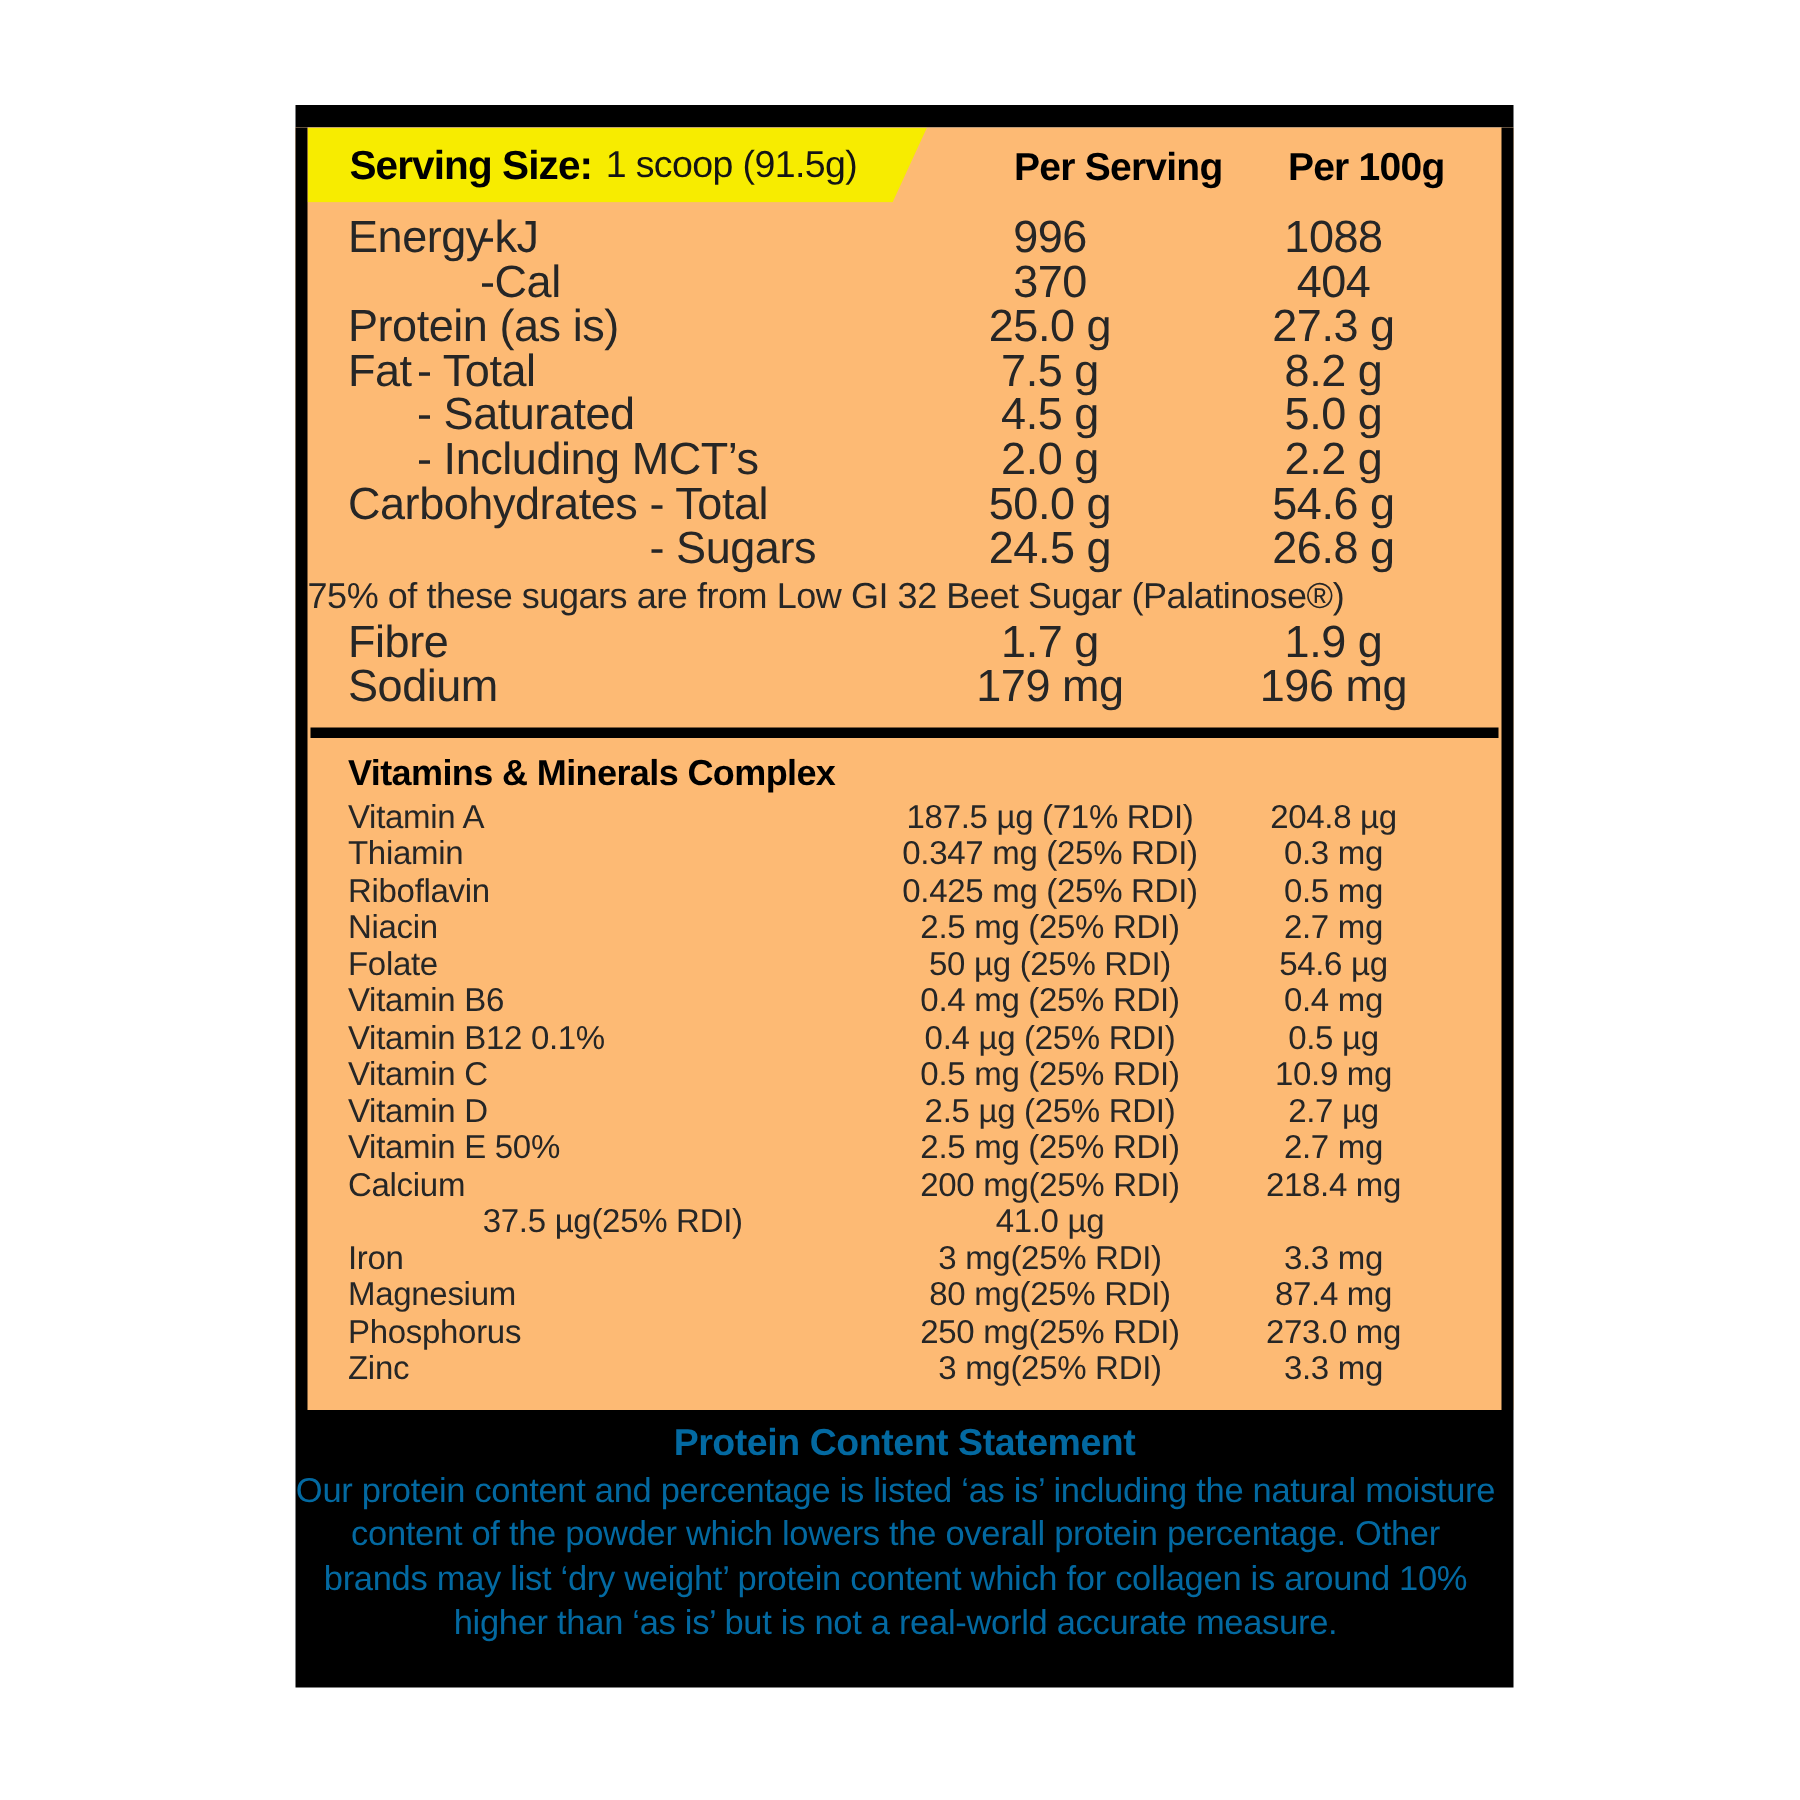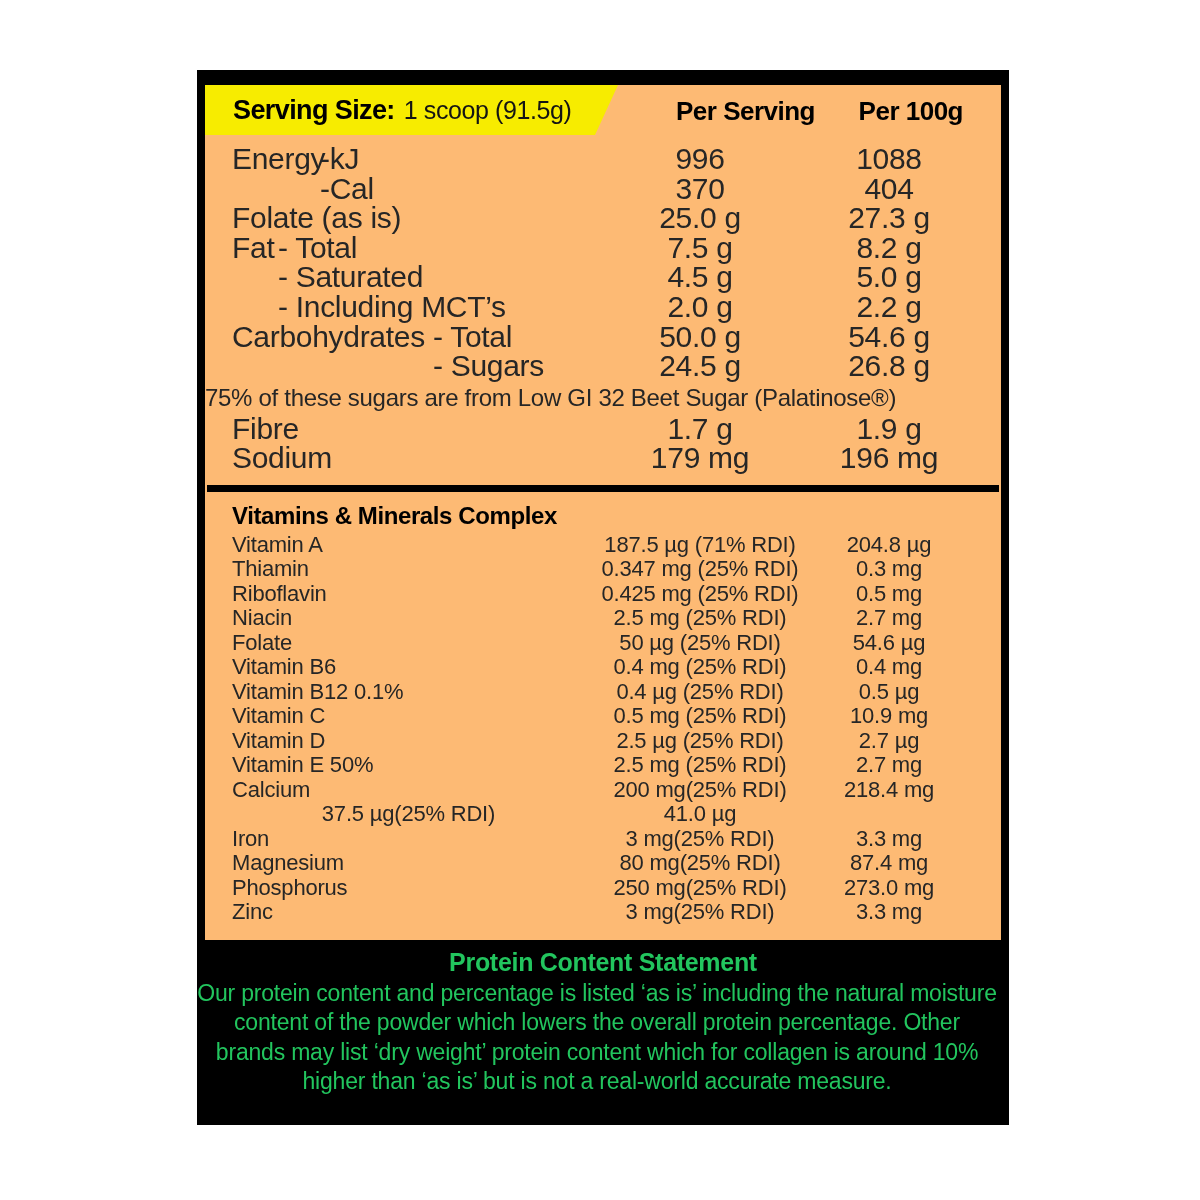--- a/index.html
+++ b/index.html
@@ -35,21 +35,21 @@
     color:#262626;letter-spacing:-0.3px;
   }
   .row .v1,.row .v2{text-align:center;white-space:nowrap;}
   .row .label{position:relative;white-space:nowrap;}
   .sub{position:absolute;top:0;white-space:nowrap;}
   .ind1{left:88px}.ind2{left:46px}.ind3{left:201px}
   .note{text-align:left;font-size:24px;line-height:33px;color:#262626;letter-spacing:-0.3px;}
   .divider{height:7px;background:#000;margin:12px 2px 0 2px;}
   .vm-title{font-weight:bold;font-size:24px;color:#000;margin:10px 0 3px 27px;letter-spacing:-0.4px;}
   .vit .row{font-size:22px;line-height:24.5px;letter-spacing:-0.2px;}
-  .statement{background:#000;color:#22c55e;height:185px;box-sizing:border-box;padding-top:7px;}
+  .statement{background:#000;color:#0369a1;height:185px;box-sizing:border-box;padding-top:7px;}
   .st-title{text-align:center;font-weight:bold;font-size:25px;line-height:30px;letter-spacing:-0.3px;}
   .st-body{text-align:center;font-size:23px;line-height:29.4px;padding:2px 12px 0 0;letter-spacing:-0.2px;}
 </style>
 </head>
 <body>
 
 <div class="panel">
   <div class="top-bar"></div>
 
   <div class="pbody">
@@ -69,21 +69,21 @@
           <div class="cell label"><span>Energy</span><span class="sub ind1">-kJ</span></div>
           <div class="v1">996</div>
           <div class="v2">1088</div>
         </div>
         <div class="row">
           <div class="cell label"><span></span><span class="sub ind1">-Cal</span></div>
           <div class="v1">370</div>
           <div class="v2">404</div>
         </div>
         <div class="row">
-          <div class="cell label"><span>Folate (as is)</span></div>
+          <div class="cell label"><span>Protein (as is)</span></div>
           <div class="v1">25.0 g</div>
           <div class="v2">27.3 g</div>
         </div>
         <div class="row">
           <div class="cell label"><span>Fat</span><span class="sub ind2">- Total</span></div>
           <div class="v1">7.5 g</div>
           <div class="v2">8.2 g</div>
         </div>
         <div class="row">
           <div class="cell label"><span></span><span class="sub ind2">- Saturated</span></div>

